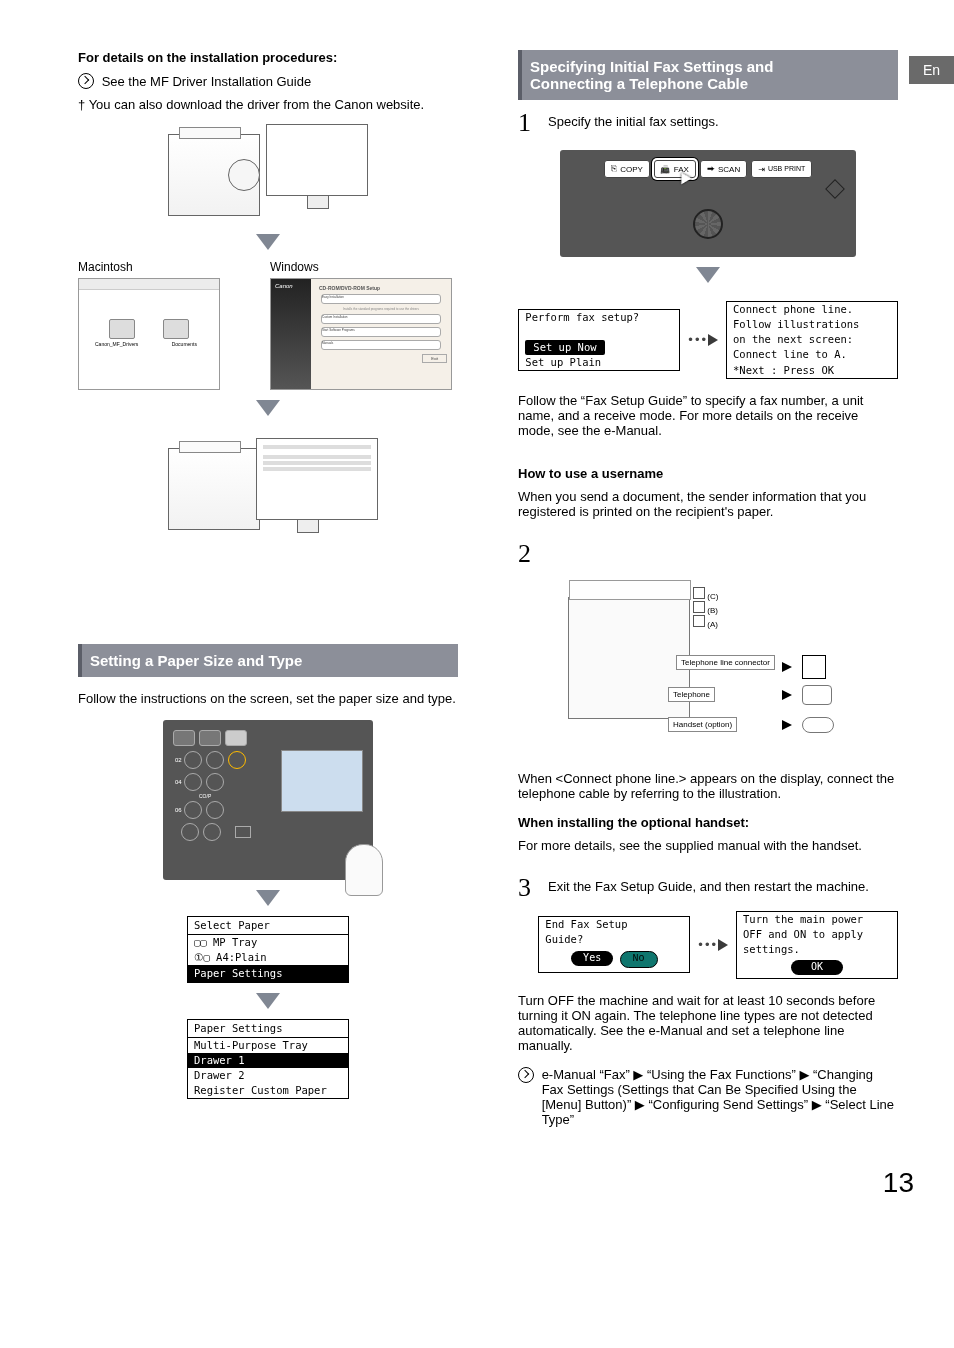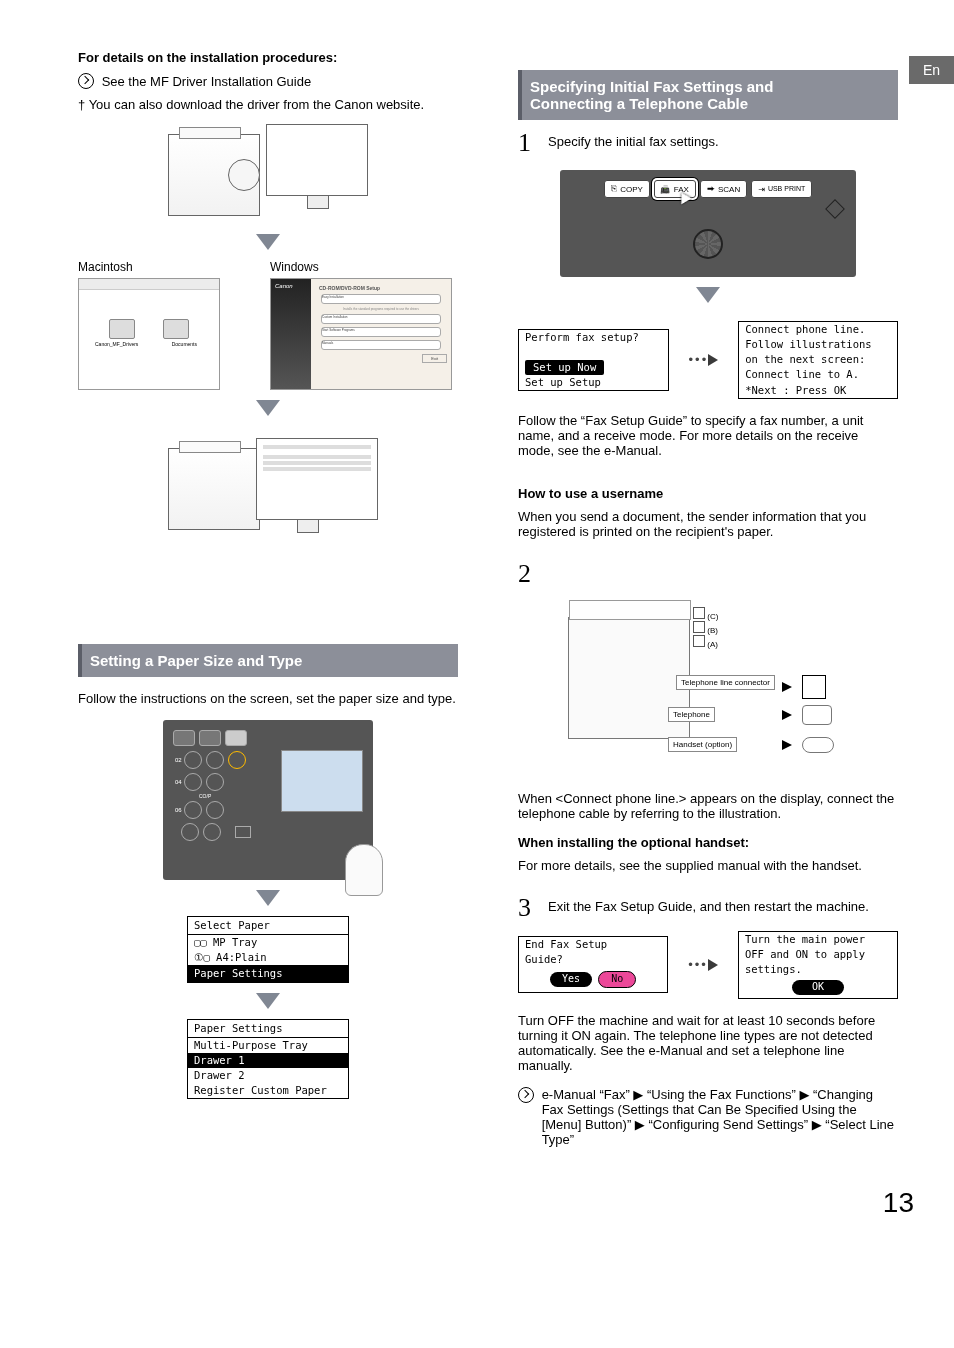--- a/index.html
+++ b/index.html
@@ -15,21 +15,21 @@
     display: flex;
     padding: 50px 30px 20px 78px;
     gap: 60px;
     position: relative;
   }
   .col {
     flex: 1;
     min-width: 0;
   }
   .col-left { width: 380px; flex: 0 0 380px; }
-  .col-right { width: 380px; flex: 0 0 380px; margin-top: 20px; }
+  .col-right { width: 380px; flex: 0 0 380px; }
   .lang-tab {
     position: absolute;
     top: 56px;
     right: 0;
     background: #6a6a6a;
     color: #fff;
     font-size: 14px;
     padding: 6px 14px;
   }
   .bold { font-weight: bold; }
@@ -216,21 +216,21 @@
     border-right:6px solid transparent;
     border-bottom:10px solid #fff;
     transform:rotate(-30deg);
     filter: drop-shadow(0 0 1px #000);
   }
   .dial{
     width:26px;height:26px;border:2px solid #222;border-radius:50%;
     margin:10px auto 0;background:repeating-conic-gradient(#666 0 20deg,#555 20deg 40deg);
   }
 
-  .lcd-pair{display:flex;align-items:center;gap:20px;justify-content:flex-end;margin-top:18px;}
+  .lcd-pair{display:flex;align-items:center;gap:8px;justify-content:flex-end;margin-top:18px;}
   .lcd-pair .lcd{margin:0;}
   .dots-arrow{display:flex;align-items:center;gap:2px;color:#444;}
   .dots-arrow .tri{
     width:0;height:0;border-left:10px solid #3a3a3a;border-top:6px solid transparent;border-bottom:6px solid transparent;
   }
 
   .step-row{display:flex;align-items:flex-start;gap:10px;margin-top:10px;}
   .step-num{font-family:"Times New Roman",serif;font-size:26px;font-weight:normal;width:20px;flex:0 0 20px;line-height:1;}
   .step-text{flex:1;padding-top:4px;}
 
@@ -248,21 +248,21 @@
   }
   .phone-icon{display:inline-block;width:28px;height:18px;border:1px solid #777;border-radius:4px;vertical-align:middle;margin-left:6px;position:relative;}
   .handset-icon{display:inline-block;width:30px;height:14px;border:1px solid #777;border-radius:8px;vertical-align:middle;margin-left:6px;}
   .arr-r{display:inline-block;width:0;height:0;border-left:10px solid #000;border-top:5px solid transparent;border-bottom:5px solid transparent;vertical-align:middle;margin:0 4px;}
 
   .pill-btn{
     display:inline-block;
     background:#000;color:#fff;border-radius:10px;
     padding:1px 12px;font-size:10px;font-family:"Lucida Console",Monaco,monospace;
   }
-  .pill-btn.outline{background:#ec4899;color:#000;border:1px solid #000;}
+  .pill-btn.outline{background:#0f766e;color:#000;border:1px solid #000;font-family:Liberation Mono, monospace;}
 
   .page-num{
     font-size:28px;text-align:right;margin:20px 40px 20px 0;color:#000;
   }
 </style>
 </head>
 <body>
 
 <div class="lang-tab">En</div>
 
@@ -411,21 +411,21 @@
       <div class="dial"></div>
     </div>
 
     <div class="big-arrow-down"></div>
 
     <div class="lcd-pair">
       <div class="lcd" style="width:160px;">
         <div class="row">Perform fax setup?</div>
         <div class="row">&nbsp;</div>
         <span class="sel" style="margin:0 6px;border-radius:2px;padding:1px 8px;display:inline-block;">Set up Now</span>
-        <div class="row">Set up Setup</div>
+        <div class="row">Set up Plain</div>
       </div>
       <div class="dots-arrow">
           <span>•</span>
           <span>•</span>
           <span>•</span>
           <div class="tri"></div>
         </div>
       <div class="lcd" style="width:170px;">
         <div class="row">Connect phone line.</div>
         <div class="row">Follow illustrations</div>

